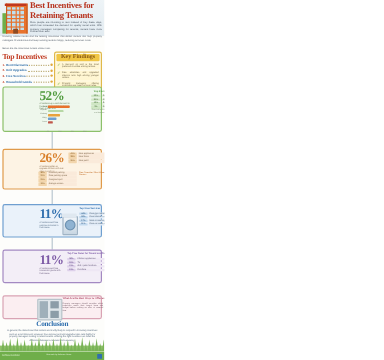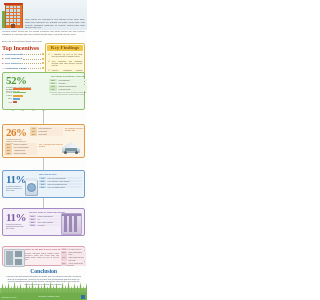--- a/index.html
+++ b/index.html
@@ -45,21 +45,21 @@
   .kf{position:absolute;left:45px;top:43px;width:40px;border:0.8px solid #e0b94a;border-radius:2px;
       background:#fffbe8;padding:1px;box-sizing:border-box;}
   .kf-head{background:#f0c645;color:#8a5a14;font-weight:bold;font-size:5px;text-align:center;
            border-radius:1px;font-family:"Liberation Serif", serif;line-height:6px;}
   .kf-item{display:flex;gap:1px;margin-top:1px;background:#fff6d2;border-radius:1px;padding:0.7px;}
   .kf-check{color:#6aa83c;font-size:3px;line-height:3px;flex:0 0 3px;}
   .kf-txt{font-size:1.85px;line-height:2.3px;color:#6d6144;text-align:justify;}
 
   
   .sec{position:absolute;left:2px;right:2px;border-radius:2px;box-sizing:border-box;}
-  .sec-inner{position:relative;width:100%;height:100%;}
+  .sec-inner{position:relative;width:100%;height:100%;margin-left:27px;}
   .bigpct{font-size:11px;font-weight:bold;line-height:11px;font-family:"Liberation Serif", serif;letter-spacing:-0.5px;}
   .pct-cap{font-size:1.8px;line-height:2.2px;}
 
   
   .s52{top:72px;height:38px;background:#eef7ec;border:0.8px solid #8cc06a;}
   .s52 .bigpct{color:#4f9a3c;}
   .s52 .pct-cap{color:#5e7a52;}
   .bars{position:absolute;left:3px;top:15px;width:40px;}
   .bar-row{display:flex;align-items:center;height:2.6px;margin-bottom:0.6px;}
   .bar-lbl{font-size:1.6px;color:#6d7a66;width:6px;text-align:right;margin-right:1px;}
@@ -186,20 +186,24 @@
         <i></i>
           <i></i>
           <i></i>
           <i></i>
           <i></i>
           <i></i>
           <i></i>
           <i></i>
       </div>
       <div class="door"></div>
+    </div>
+    <div class="title">
+      <div>Best Incentives for</div>
+      <div>Retaining Tenants</div>
     </div>
     <div class="subtxt">More people are choosing to rent instead of buy these days, which has increased the demand for quality rental units. With property managers competing for tenants, renters have more choices than ever.</div>
   </div>
 
   <div class="intro">Knowing market trends and the leasing incentives that attract renters can help property managers fill vacancies and keep existing tenants happy, reducing turnover costs.</div>
   <div class="intro-2">Below are the incentives renters value most.</div>
 
   <div class="ti-head">Top Incentives</div>
   <div class="ti-list">
     <div class="ti-row">

